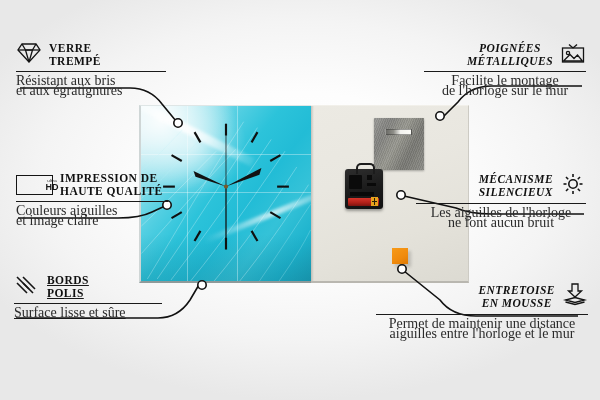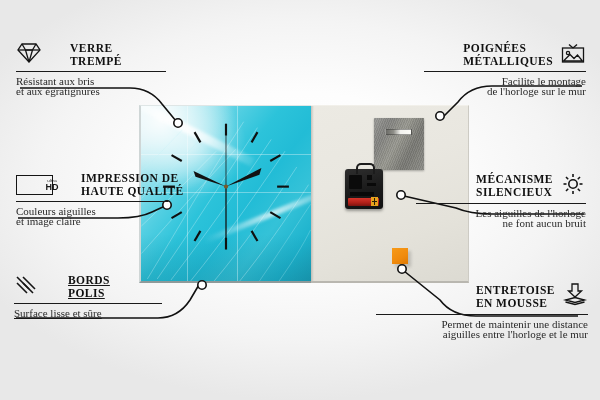--- a/index.html
+++ b/index.html
@@ -199,37 +199,36 @@
     white-space: nowrap;
   }
   .callout.right .head { justify-content: flex-end; }
   .title {
     font-family: "Liberation Serif", serif;
     font-weight: bold;
     font-size: 11.5px;
     line-height: 13.2px;
     letter-spacing: 0.45px;
     color: #101010;
-    margin-left: 21px;
   }
   .callout.left .title  { text-align: left; }
-  .callout.right .title { text-align: left; }
+  .callout.right .title { text-align: center; font-style: italic; }
   .rule {
     height: 1px;
     background: #1a1a1a;
     margin: 3px 0 3.5px 0;
   }
   .desc {
     font-family: "Liberation Serif", serif;
-    font-size: 11px;
+    font-size: 14px;
     line-height: 10.4px;
     color: #2a2a2a;
     white-space: nowrap;
   }
-  .callout.right .desc { text-align: right; }
+  .callout.right .desc { text-align: center; }
 
   .ico {
     flex: 0 0 auto;
     display: block;
   }
   .ico-box {
     width: 32px; height: 20px;
     border: 1.4px solid #141414;
     box-sizing: border-box;
     display: flex; flex-direction: column;

